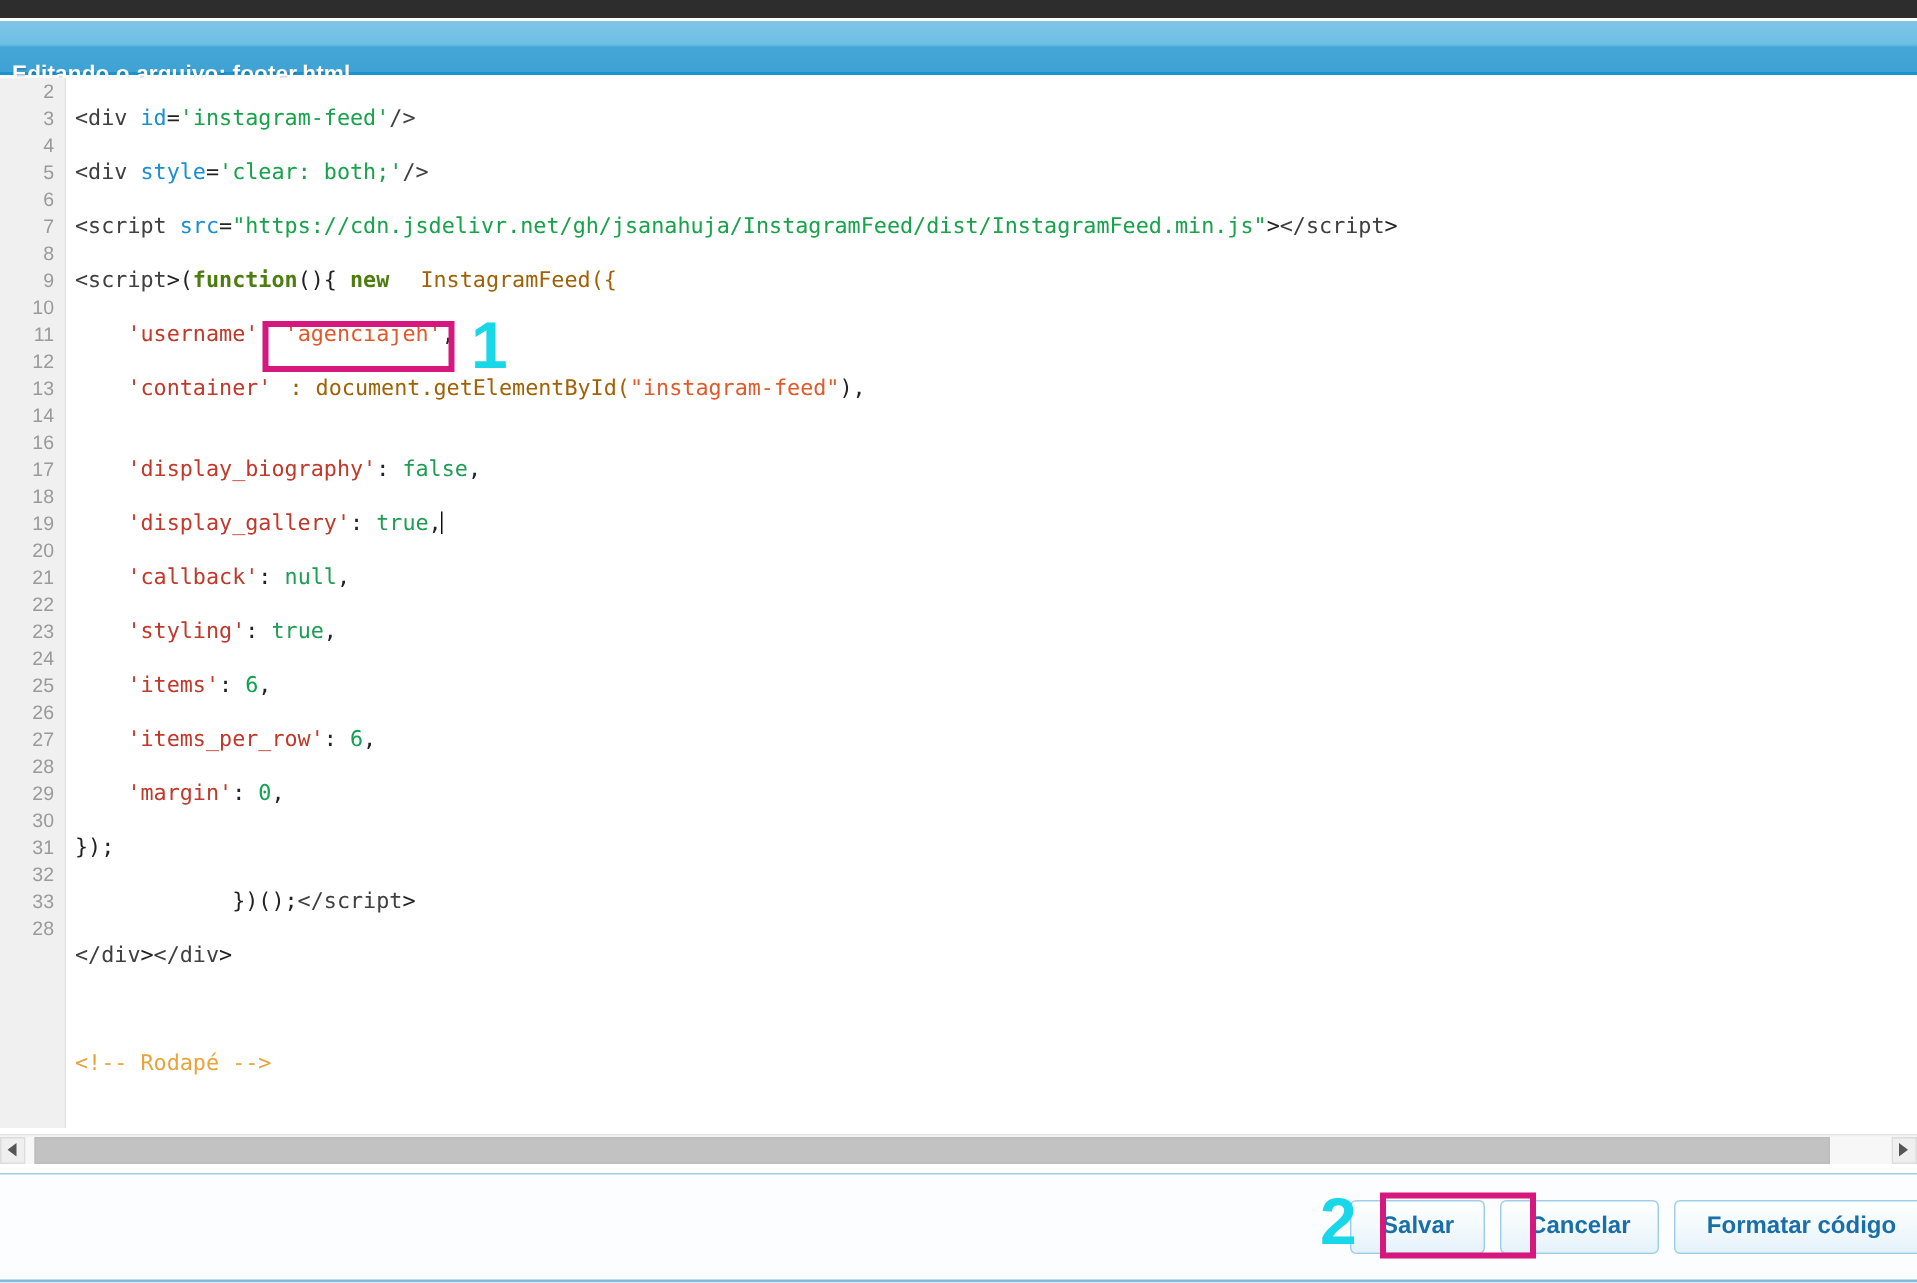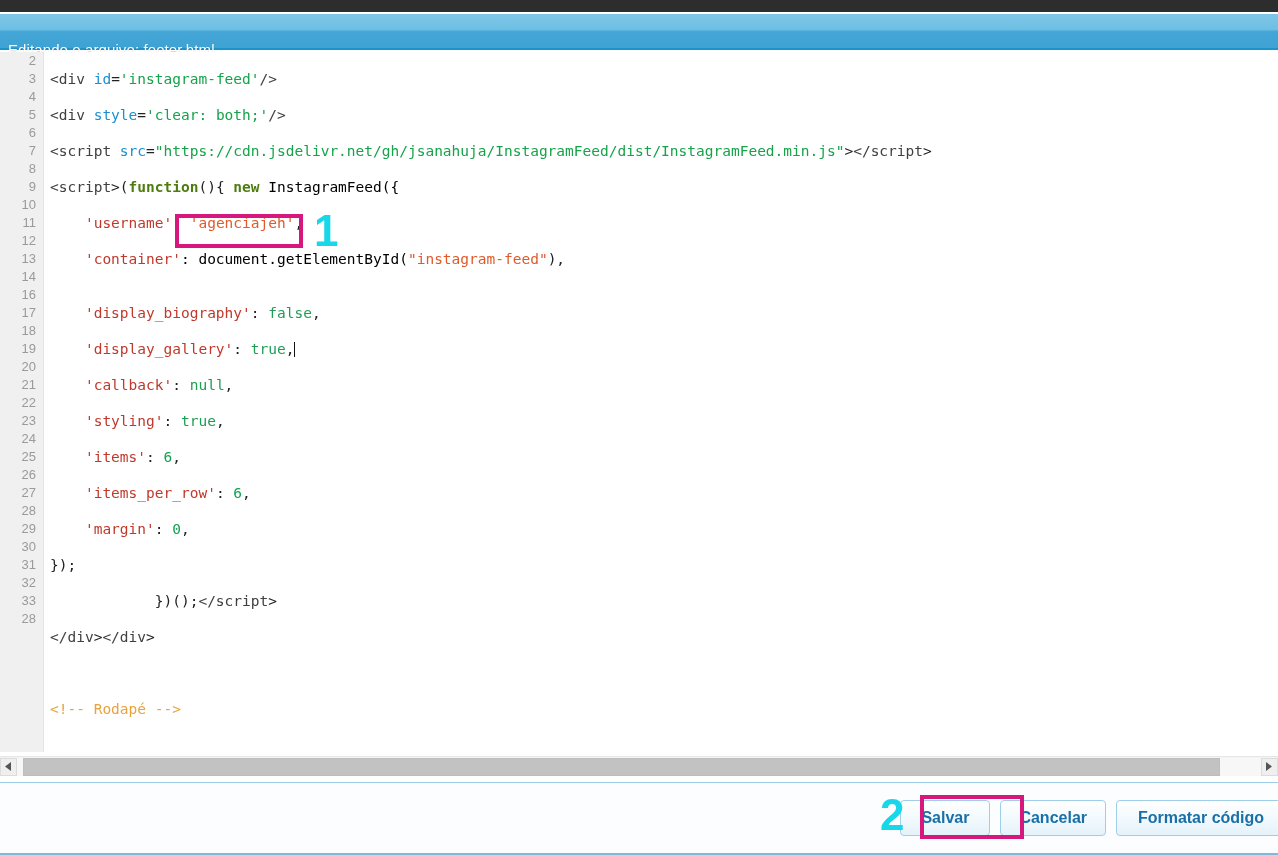--- a/index.html
+++ b/index.html
@@ -34,21 +34,21 @@
   .titlebar {
     position: absolute; left: 0; top: 14px;
     width: 1278px; height: 36px;
     background: linear-gradient(to bottom, #7ec6e8 0%, #6dbfe4 45%, #44a6d6 52%, #3ea2d4 100%);
     border-bottom: 2px solid #1b93cd;
     display: flex; align-items: center;
   }
   .titlebar-text {
     color: #ffffff;
     font-size: 15px;
-    font-weight: normal;
+    font-weight: bold;
     padding-left: 8px;
     letter-spacing: 0.1px;
     text-shadow: 0 1px 1px rgba(0,0,0,0.18);
     white-space: nowrap;
     margin-top: 36px;
   }
 
   
   .editor {
     position: absolute; left: 0; top: 52px;
@@ -92,21 +92,21 @@
   }
 
   
   .t-tag     { color: #404040; }
   .t-attr    { color: #1a8fd1; }
   .t-str     { color: #16a34a; }
   .t-key     { color: #c0392b; }
   .t-val     { color: #1f9d55; }
   .t-num     { color: #12a150; }
   .t-kw      { color: #4d7c0f; font-weight: bold; }
-  .t-plain   { color: #000000; }
+  .t-plain   { color: #a16207; padding-left: 12px; }
   .t-punct   { color: #222222; }
   .t-comment { color: #e8a33d; }
   .t-strorange { color: #e05a2b; }
 
   
   .caret {
     display: inline-block;
     width: 1px;
     height: 15px;
     background: #111111;

